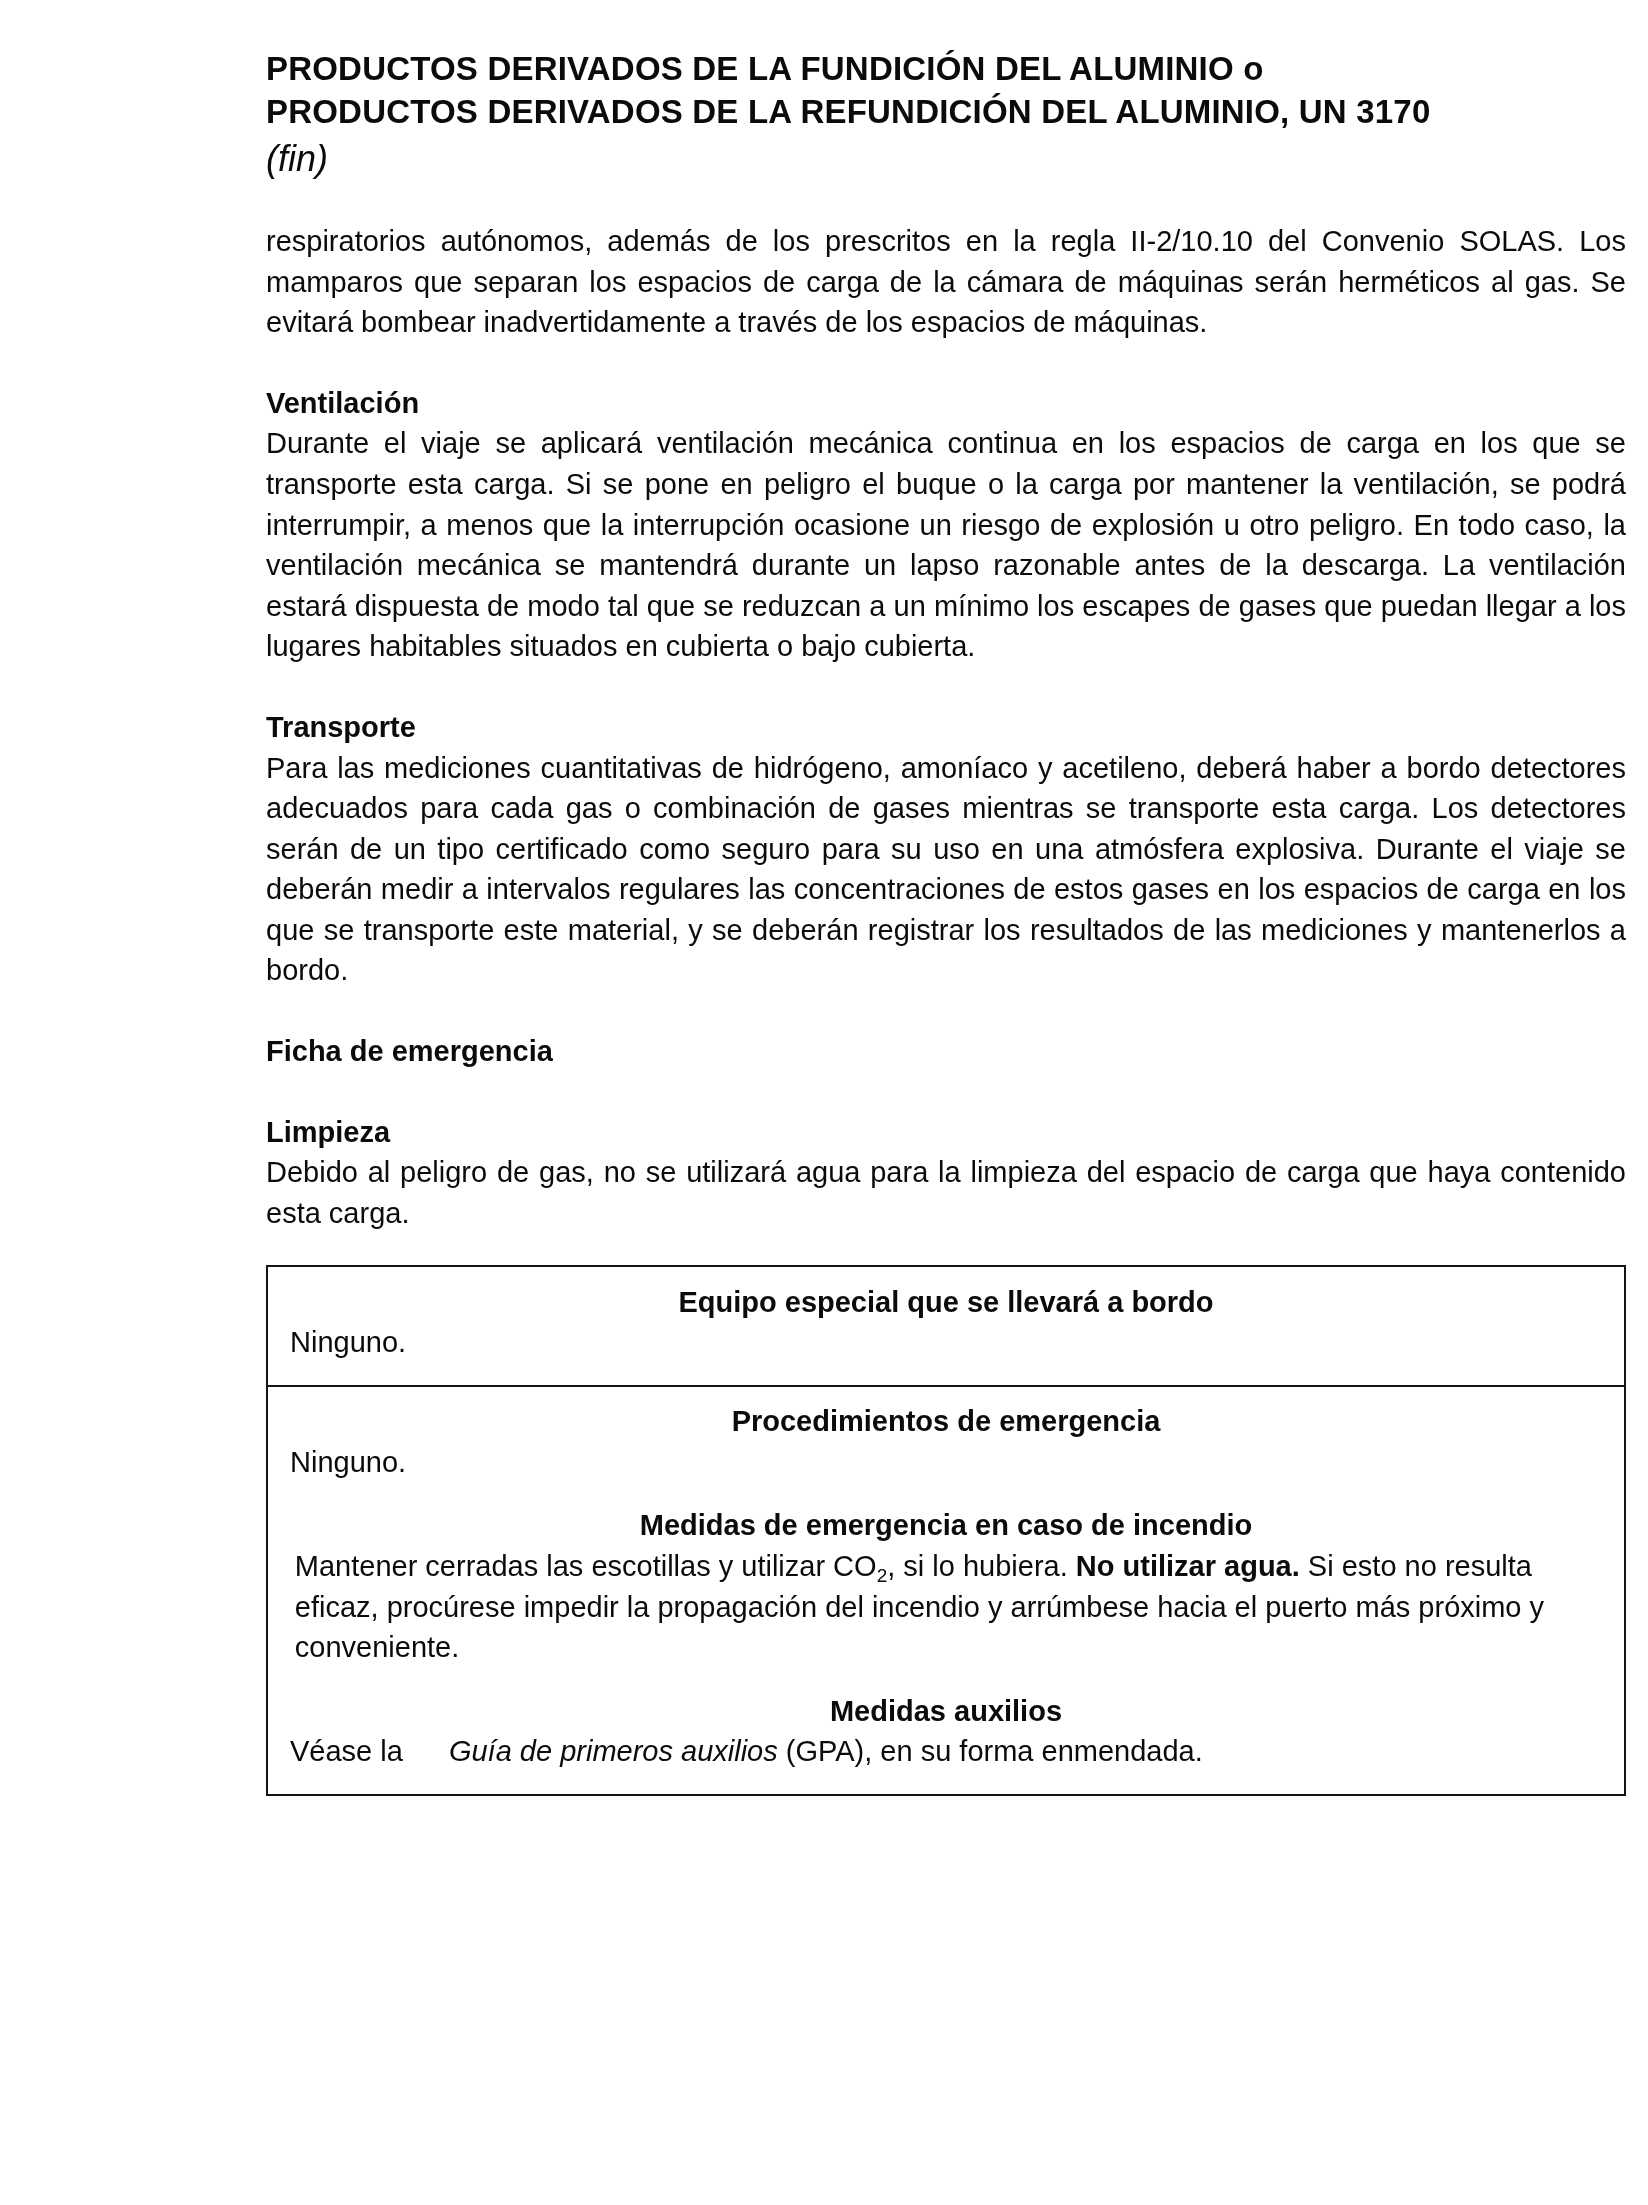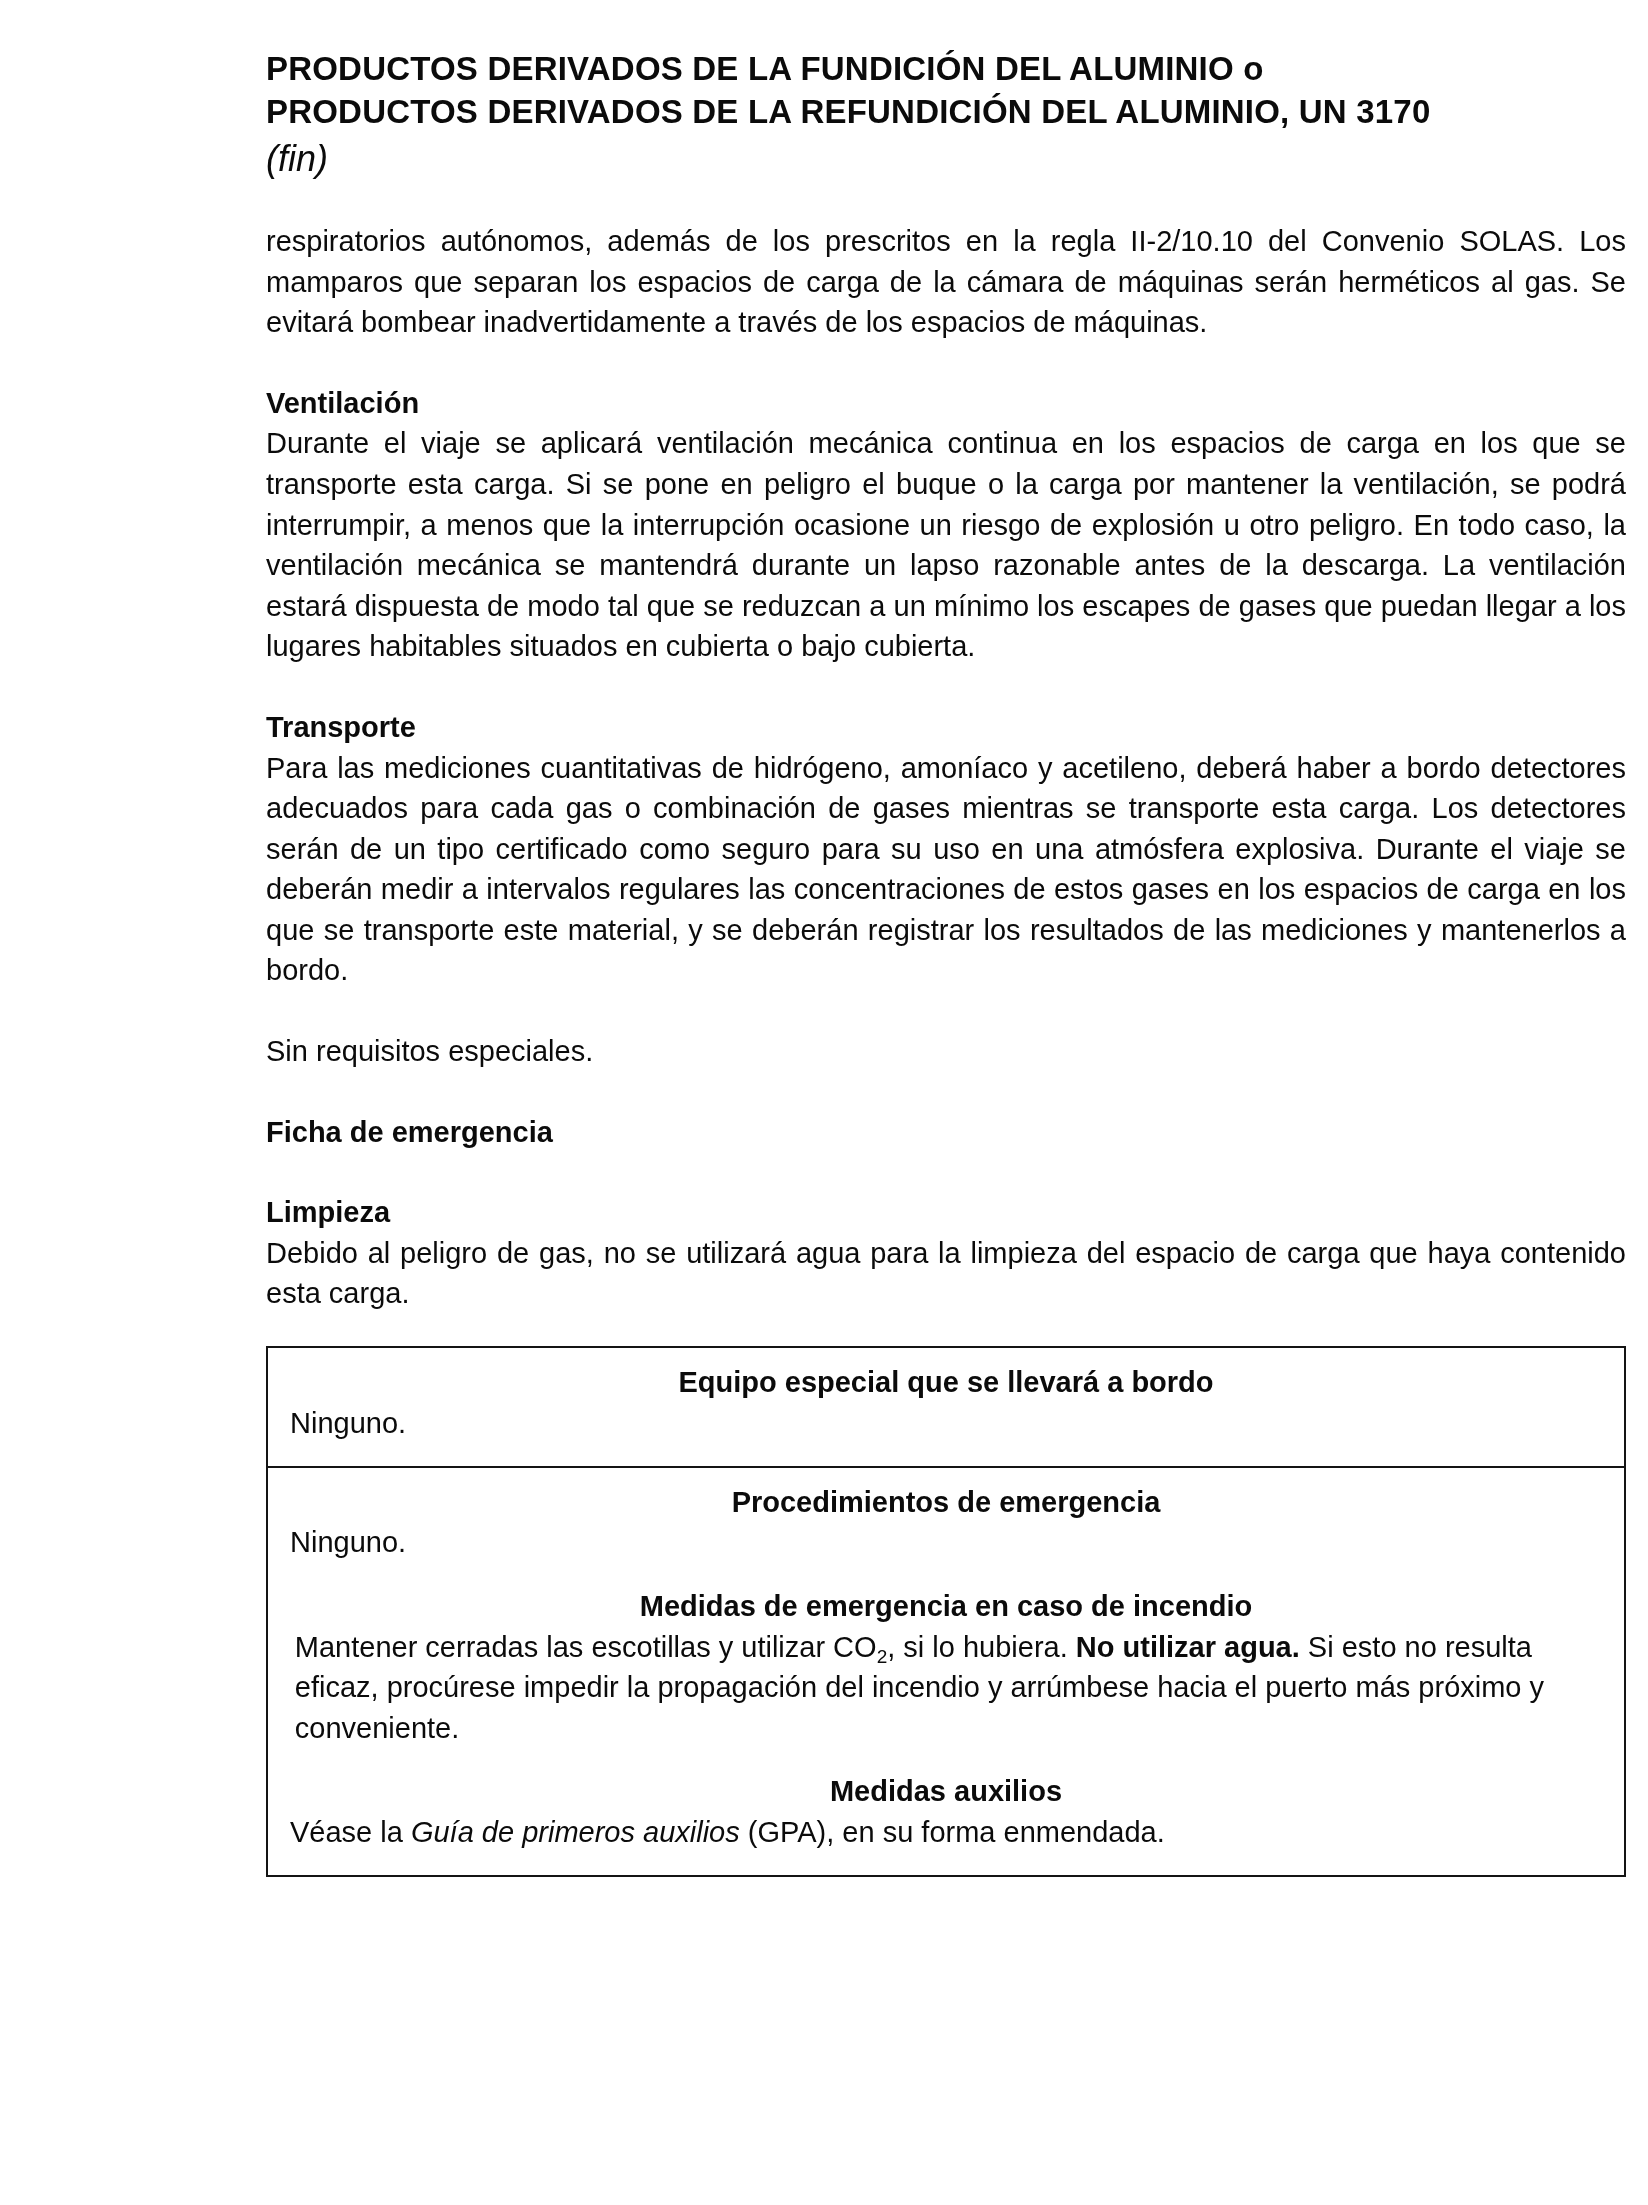--- a/index.html
+++ b/index.html
@@ -64,21 +64,21 @@
   }
   .card-subheading { margin-top: 23px; }
   .card-body {
     margin: 0;
     font-size: 29px;
     line-height: 1.4;
     text-align: left;
   }
   .fire-text { padding: 0 4.8px; }
   .bold-inline { font-weight: 700; }
-  .italic-inline { font-style: italic; }
+  .italic-inline { font-style: italic; margin-left: 38px; }
   sub.chem {
     font-size: 19px;
     line-height: 0;
     vertical-align: -6.4px;
   }
 </style>
 </head>
 <body>
 
 <div class="page">
@@ -95,21 +95,20 @@
     <h2 class="section-heading">Ventilación</h2>
     <p class="body-text">Durante el viaje se aplicará ventilación mecánica continua en los espacios de carga en los que se transporte esta carga. Si se pone en peligro el buque o la carga por mantener la ventilación, se podrá interrumpir, a menos que la interrupción ocasione un riesgo de explosión u otro peligro. En todo caso, la ventilación mecánica se mantendrá durante un lapso razonable antes de la descarga. La ventilación estará dispuesta de modo tal que se reduzcan a un mínimo los escapes de gases que puedan llegar a los lugares habitables situados en cubierta o bajo cubierta.</p>
   </section>
 
   <section class="section">
     <h2 class="section-heading">Transporte</h2>
     <p class="body-text">Para las mediciones cuantitativas de hidrógeno, amoníaco y acetileno, deberá haber a bordo detectores adecuados para cada gas o combinación de gases mientras se transporte esta carga. Los detectores serán de un tipo certificado como seguro para su uso en una atmósfera explosiva. Durante el viaje se deberán medir a intervalos regulares las concentraciones de estos gases en los espacios de carga en los que se transporte este material, y se deberán registrar los resultados de las mediciones y mantenerlos a bordo.</p>
   </section>
 
   <section class="section">
-    <p class="body-text">Sin requisitos especiales.</p>
   </section>
 
   <section class="section">
     <h2 class="section-heading">Ficha de emergencia</h2>
   </section>
 
   <section class="section">
     <h2 class="section-heading">Limpieza</h2>
     <p class="body-text">Debido al peligro de gas, no se utilizará agua para la limpieza del espacio de carga que haya contenido esta carga.</p>
   </section>

